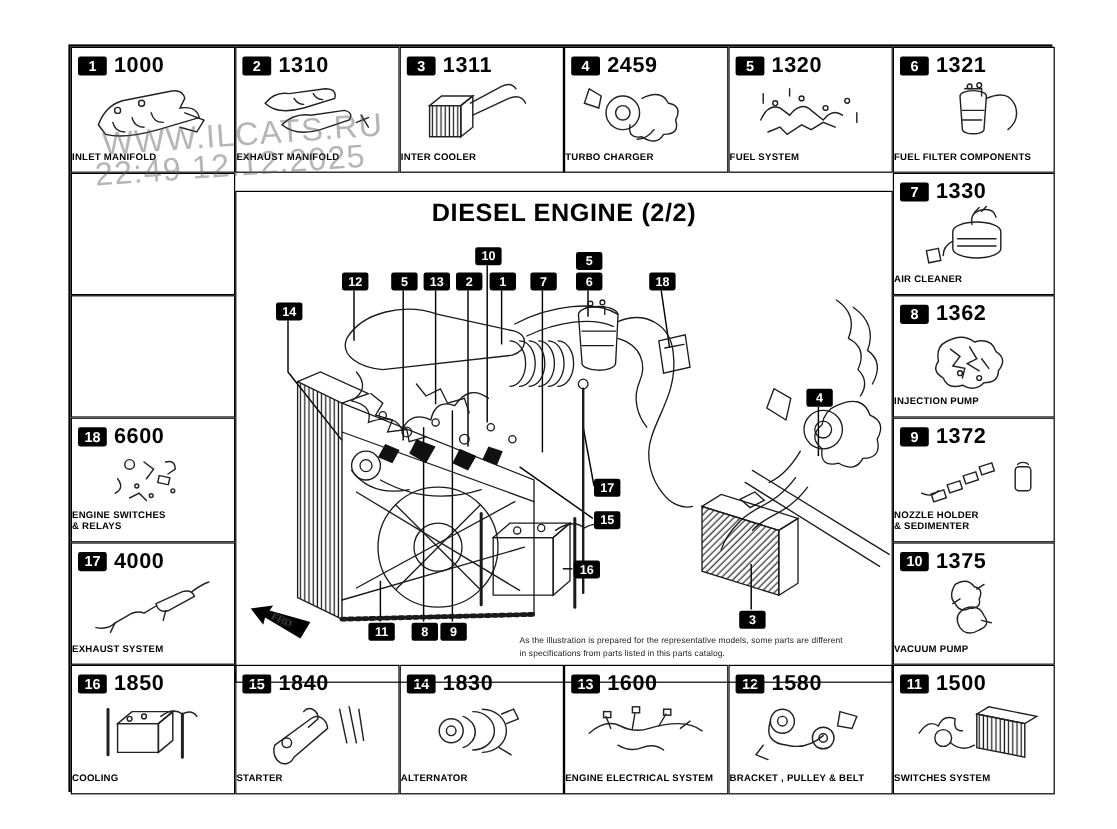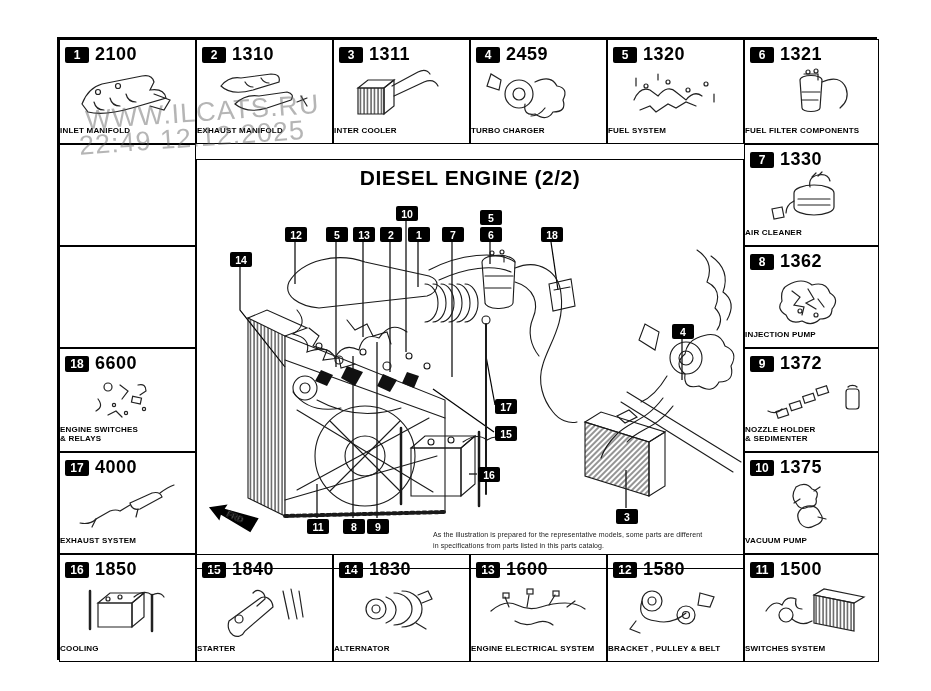--- a/index.html
+++ b/index.html
@@ -39,21 +39,21 @@
 <div class="watermark">
   <div>WWW.ILCATS.RU</div>
   <div style="margin-left:-8px;">22:49 12.12.2025</div>
 </div>
 
 <div class="board">
 
   <div class="cell" style="left:0;top:0;width:137px;height:105px">
     <div class="cell-head">
         <span class="numbox">1</span>
-        <span class="code">2100</span>
+        <span class="code">1000</span>
       </div>
     <svg class="art" width="120" height="58" viewBox="0 0 120 58">
         <g fill="none" stroke="#222" stroke-width="1.2" stroke-linecap="round">
           <path d="M14,40 Q20,24 34,20 L74,12 q10,-2 12,6 l-4,8 q14,-2 16,8 l-34,10 q-28,8 -44,4 z"></path>
           <path d="M26,38 q2,8 10,8 M42,34 q2,8 10,8 M58,30 q2,8 10,8"></path>
           <path d="M86,30 l16,6 -6,10 -14,-4"></path>
           <circle cx="30" cy="28" r="2.5"></circle>
           <circle cx="50" cy="22" r="2.5"></circle>
         </g>
       </svg>

